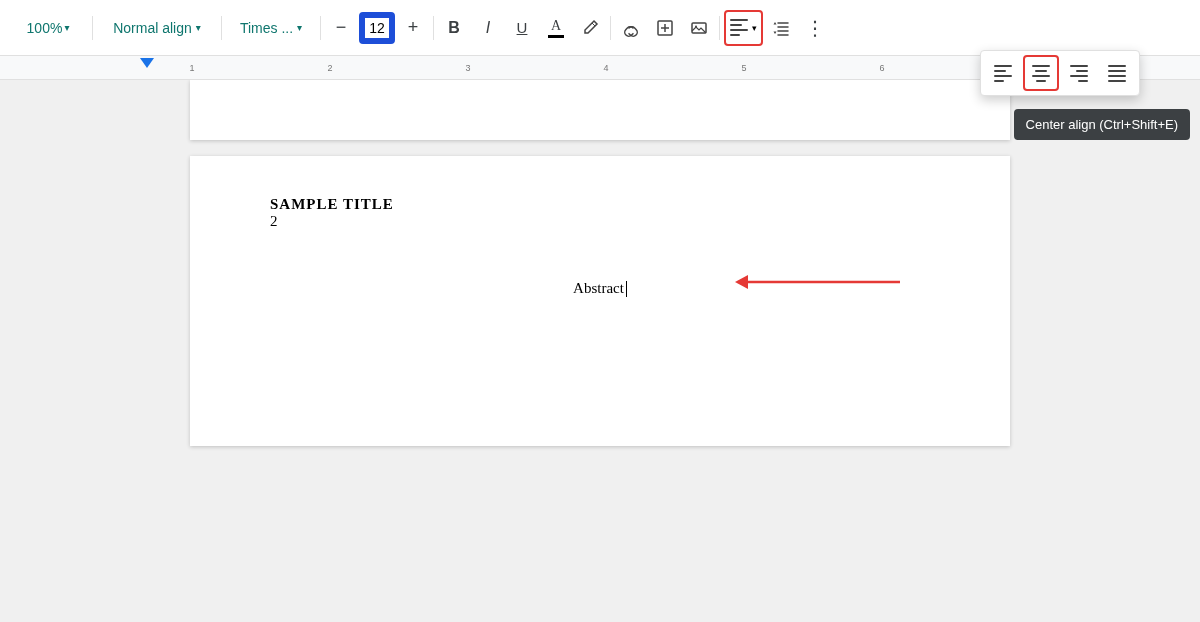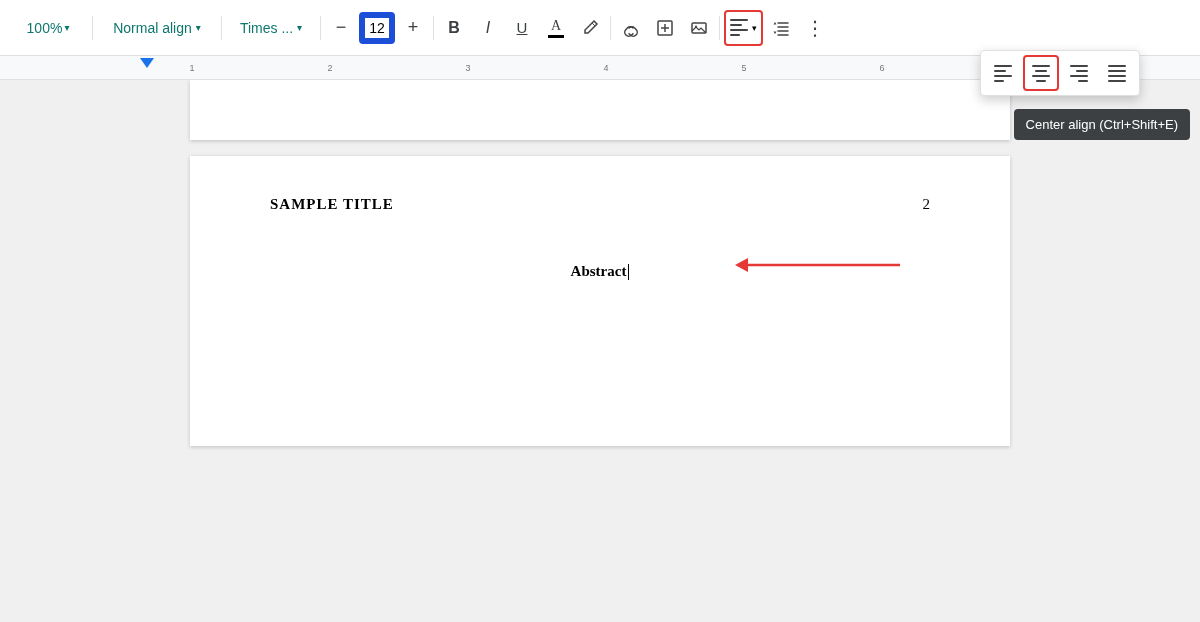--- a/index.html
+++ b/index.html
@@ -222,41 +222,41 @@
       box-shadow: 0 1px 4px rgba(0,0,0,0.2);
       padding: 40px 80px;
       position: relative;
     }
 
     .page-title-row {
       display: flex;
       justify-content: space-between;
       align-items: flex-start;
       margin-bottom: 40px;
+      flex-direction: column;
     }
 
     .page-title {
       font-family: 'Times New Roman', serif;
       font-size: 15px;
       font-weight: bold;
       letter-spacing: 1px;
     }
 
     .page-number {
       font-family: 'Times New Roman', serif;
       font-size: 15px;
     }
 
     .abstract-row {
       display: flex;
       align-items: center;
       justify-content: center;
       position: relative;
       padding-top: 10px;
-      font-weight: bold;
     }
 
     .abstract-text {
       font-family: 'Times New Roman', serif;
       font-size: 15px;
       display: flex;
       align-items: center;
       gap: 2px;
     }
 

